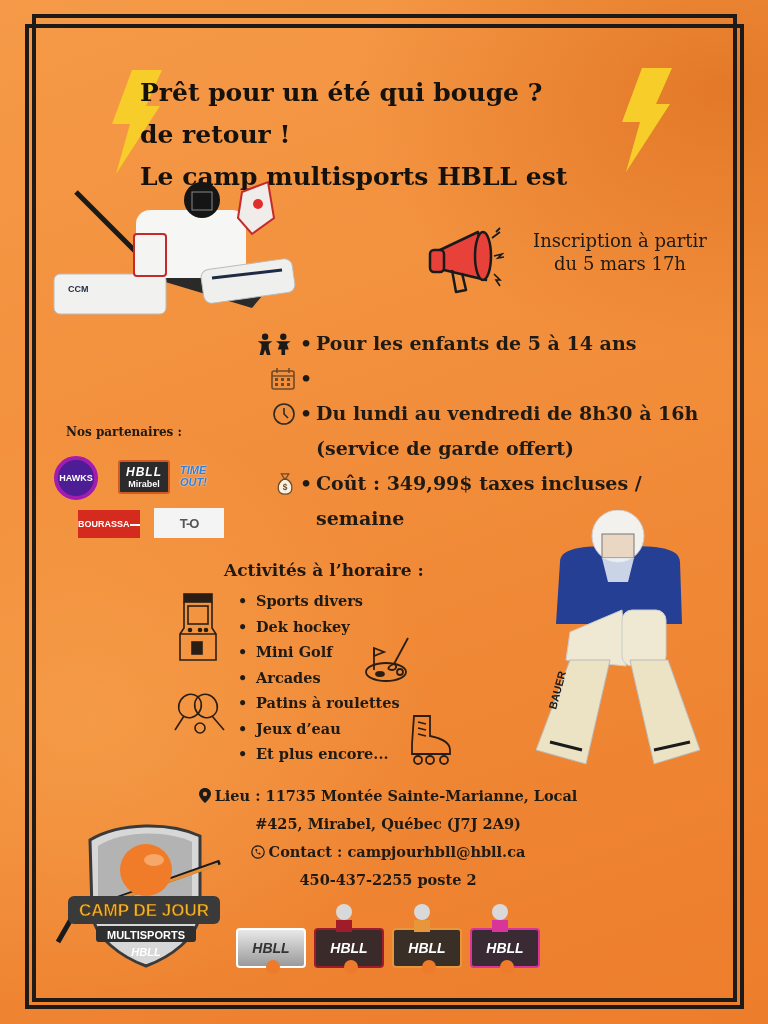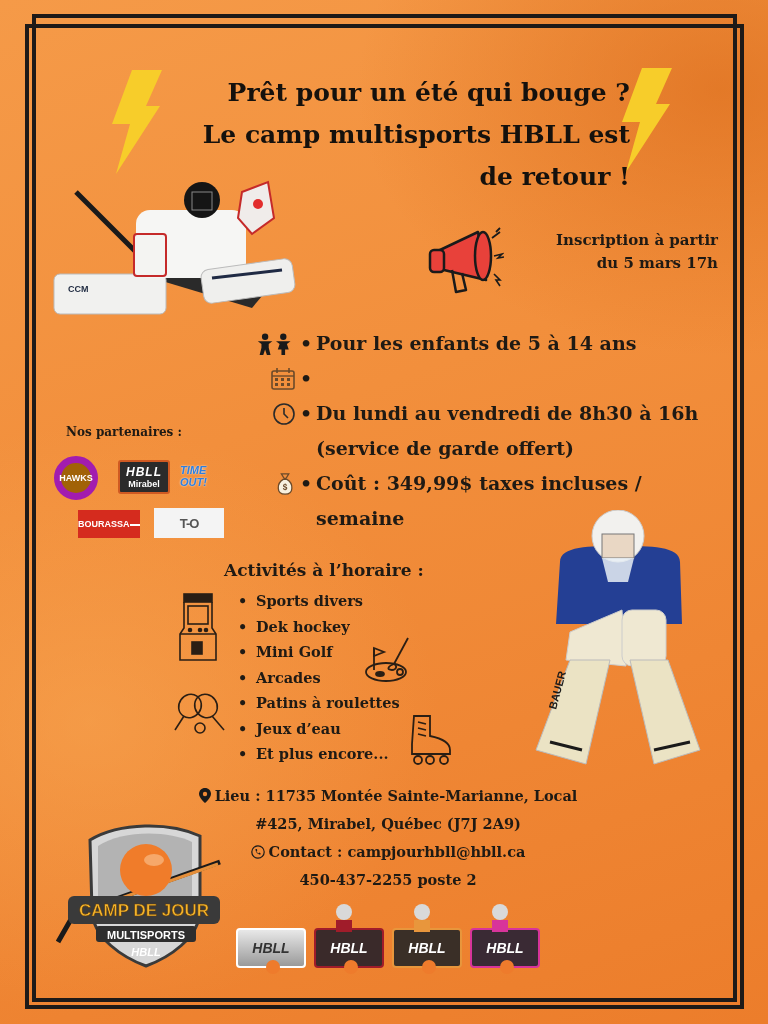--- a/index.html
+++ b/index.html
@@ -15,45 +15,45 @@
     }
     .frame { position: absolute; border: 4px solid #1e1a18; pointer-events: none; }
     .frame-a { left: 32px; top: 14px; width: 705px; height: 988px; }
     .frame-b { left: 25px; top: 24px; width: 719px; height: 985px; }
 
     .abs { position: absolute; }
 
     
     .title {
       left: 140px; top: 72px; width: 490px;
-      text-align: right; font-weight: bold; font-size: 25px; line-height: 42px;
+      text-align: left; font-weight: bold; font-size: 25px; line-height: 42px;
       font-family: "DejaVu Serif", serif; color: #15110d;
     }
     .bolt { width: 52px; height: 108px; }
     .bolt svg { width: 100%; height: 100%; }
 
     
     .megaphone { left: 426px; top: 226px; width: 78px; height: 72px; }
     .register {
       left: 522px; top: 229px; width: 196px;
-      text-align: right; font-weight: bold; font-size: 15px; line-height: 23px;
+      text-align: center; font-weight: normal; font-size: 18px; line-height: 23px;
     }
 
     
     .info { left: 256px; top: 326px; width: 460px; }
     .info-row { display: flex; align-items: flex-start; font-weight: bold; font-size: 19px; line-height: 35px; }
     .info-icon { width: 44px; height: 35px; display: flex; align-items: center; justify-content: flex-end; padding-right: 4px; flex-shrink: 0; }
     .info-icon svg { height: 24px; }
     .info-bullet { width: 16px; flex-shrink: 0; }
     .info-text { flex: 1; }
 
     
     .partners-title { left: 66px; top: 425px; font-weight: bold; font-size: 12px; }
     .logo { display: flex; align-items: center; justify-content: center; font-family: "Liberation Sans", sans-serif; font-weight: bold; }
-    .logo-hawks { left: 54px; top: 456px; width: 44px; height: 44px; border-radius: 50%; background: #a16207; color: #fff; font-size: 9px; border: 7px solid #a21caf; }
+    .logo-hawks { left: 54px; top: 456px; width: 44px; height: 44px; border-radius: 50%; background: #4c1d95; color: #fff; font-size: 9px; border: 4px solid #a21caf; }
     .logo-hbll { left: 118px; top: 460px; width: 52px; height: 34px; background: #2b2b2b; color: #fff; font-size: 9px; flex-direction: column; border: 2px solid #d05a22; border-radius: 3px; }
     .logo-hbll .big { font-size: 12px; font-style: italic; letter-spacing: 1px; }
     .logo-timeout { left: 180px; top: 466px; width: 56px; height: 20px; color: #2e7fe0; font-size: 11px; font-style: italic; text-shadow: 0 0 2px #fff; }
     .logo-bourassa { left: 78px; top: 510px; width: 62px; height: 28px; background: #d52b1e; color: #fff; font-size: 9px; flex-direction: row; }
     .logo-bourassa .line { width: 100%; height: 2px; background: #fff; margin-top: 2px; }
     .logo-to { left: 154px; top: 508px; width: 70px; height: 30px; background: #f4f4f4; color: #555; font-size: 13px; letter-spacing: -1px; }
 
     
     .act-title { left: 224px; top: 560px; font-weight: bold; font-size: 17px; }
     .act-list { left: 238px; top: 588px; }
@@ -99,22 +99,22 @@
     </svg>
 </div>
 <div class="abs bolt" style="left:620px; top:66px;">
   <svg viewBox="0 0 52 108">
       <polygon points="22,2 52,2 36,38 50,38 6,106 20,56 2,56" fill="#f7cd2a"></polygon>
     </svg>
 </div>
 
 <div class="abs title">
   <div>Prêt pour un été qui bouge ?</div>
+  <div>de retour !</div>
   <div>Le camp multisports HBLL est</div>
-  <div>de retour !</div>
 </div>
 
 <div class="abs goalie goalie-1">
   <svg viewBox="0 0 244 140">
     <line x1="24" y1="14" x2="110" y2="100" stroke="#1a1a1a" stroke-width="5"></line>
     <polygon points="100,100 200,130 210,118 110,88" fill="#2a2a2a"></polygon>
     <rect x="2" y="96" width="112" height="40" rx="6" fill="#f1f1ef" stroke="#bbb"></rect>
     <text x="16" y="114" font-family="Liberation Sans, sans-serif" font-size="9" font-weight="bold" fill="#1e2a40">CCM</text>
     <rect x="84" y="32" width="110" height="68" rx="14" fill="#f6f6f4"></rect>
     <rect x="82" y="56" width="32" height="42" rx="3" fill="#f4f4f2" stroke="#c52a2a" stroke-width="2"></rect>

